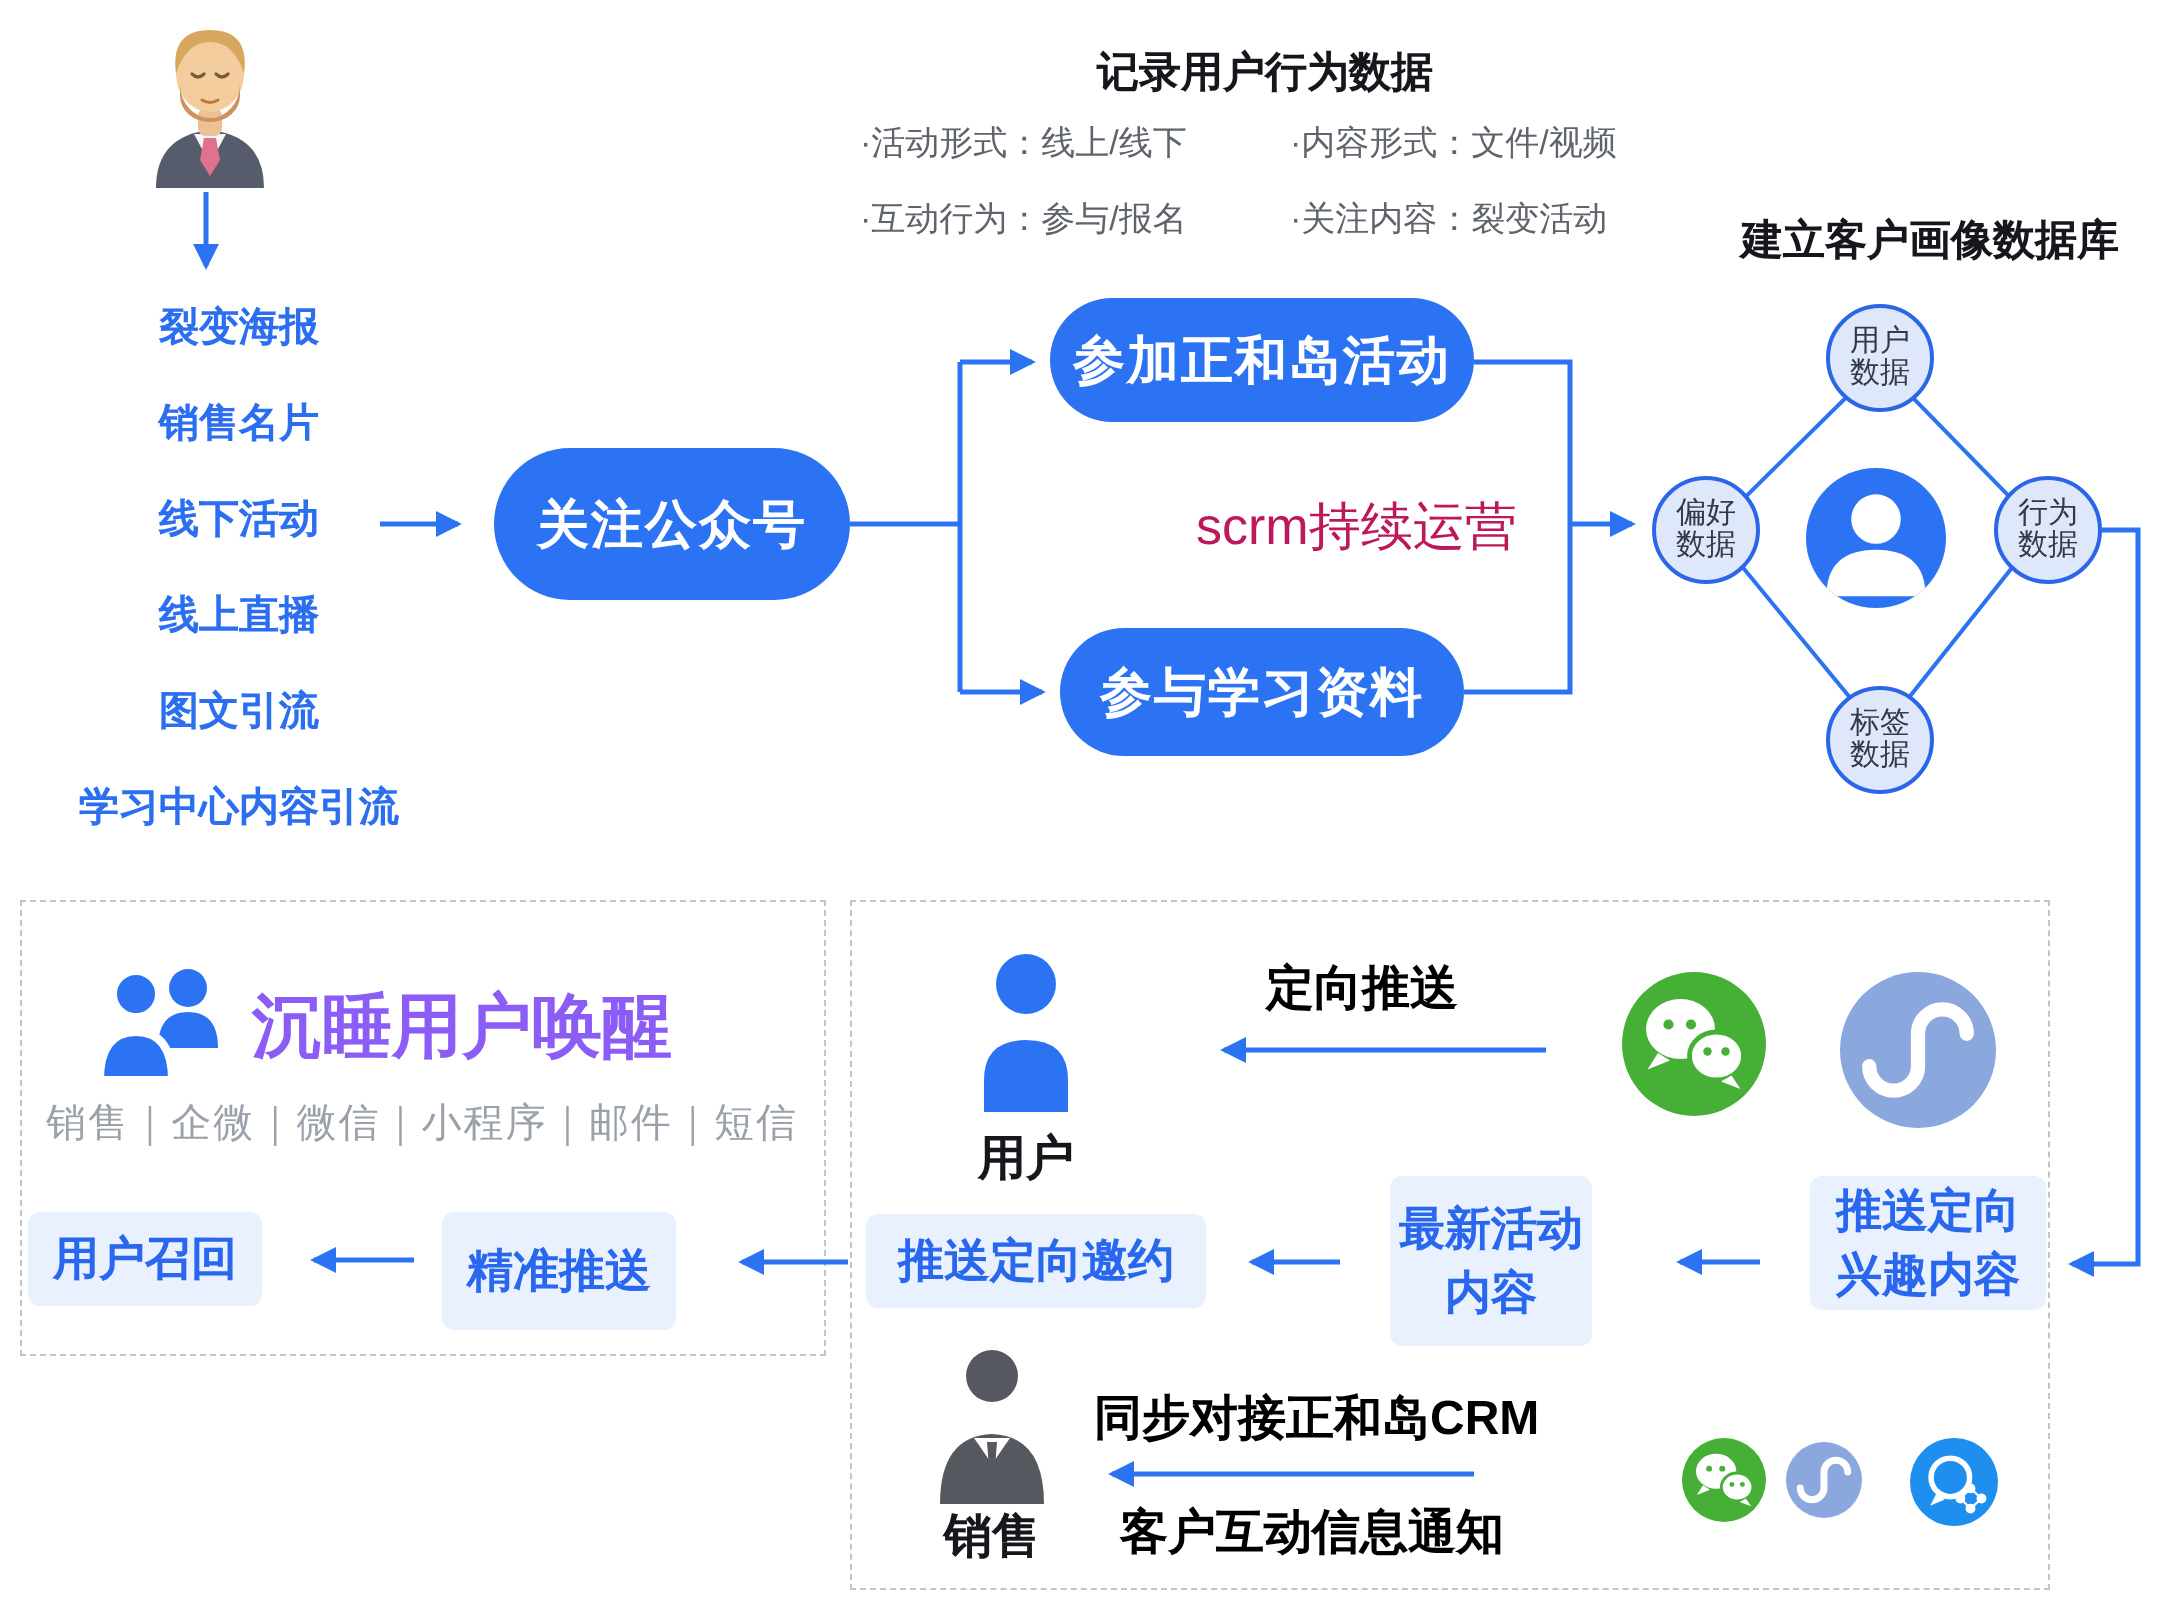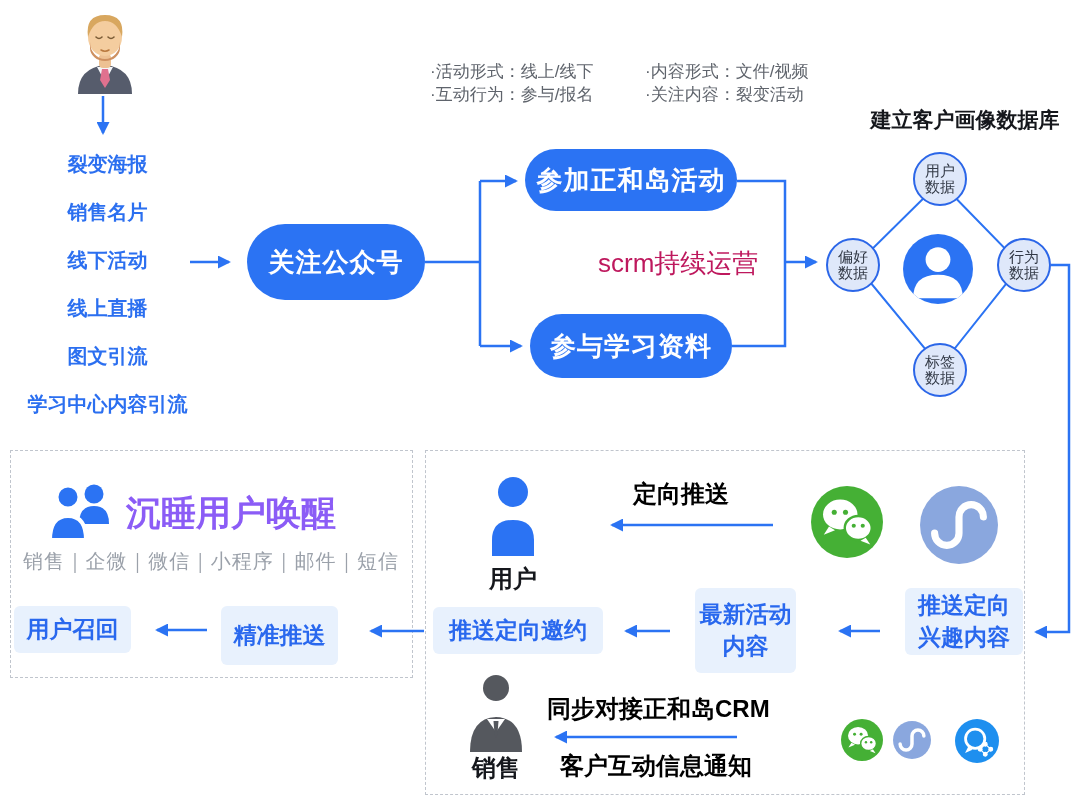--- a/index.html
+++ b/index.html
@@ -9,21 +9,21 @@
   .connectors{position:absolute;left:0;top:0;width:1080px;height:810px;z-index:1;}
   .z2{z-index:2;}
 
   .pill{background:#2B73F3;color:#fff;font-weight:bold;display:flex;align-items:center;justify-content:center;border-radius:40px;letter-spacing:1px;}
   .pill.main{font-size:26px;}
 
   .src-list{display:flex;flex-direction:column;align-items:center;gap:24px;color:#2B6FF0;font-weight:bold;font-size:20px;white-space:nowrap;}
   .src-list .item{height:24px;line-height:24px;}
 
   .sec-title{font-weight:bold;color:#15171C;font-size:21px;text-align:center;white-space:nowrap;}
-  .bullets{display:grid;grid-template-columns:215px auto;font-size:17px;color:#5F646C;white-space:nowrap;}
+  .bullets{display:grid;grid-template-columns:215px auto;row-gap:15px;font-size:17px;color:#5F646C;white-space:nowrap;}
   .scrm{font-size:26px;font-weight:normal;color:#be185d;white-space:nowrap;}
 
   .node-circle{width:54px;height:54px;border-radius:50%;background:#DFE8FA;border:2px solid #2B66E8;box-sizing:border-box;display:flex;flex-direction:column;align-items:center;justify-content:center;font-size:15px;line-height:1.1;color:#333A47;font-weight:500;}
   .center-avatar{width:70px;height:70px;border-radius:50%;background:#2B73F3;display:flex;align-items:center;justify-content:center;overflow:hidden;}
 
   .dashed-box{border:1px dashed #C0C5CD;box-sizing:border-box;background:#fff;}
 
   .chip{background:#E8F1FD;color:#2968EE;font-weight:bold;display:flex;flex-direction:column;align-items:center;justify-content:center;border-radius:6px;font-size:23px;line-height:1.35;white-space:nowrap;}
 
   .big-title{font-size:35px;font-weight:bold;color:#8b5cf6;white-space:nowrap;}
@@ -68,31 +68,32 @@
       <path d="M32,61 L38,61 L40,72 L35,80 L30,72 Z" fill="#E0718F"></path>
       <rect x="29" y="46" width="12" height="14" rx="4" fill="#EDC193"></rect>
       <ellipse cx="35" cy="29" rx="17" ry="19" fill="#F4CD9F"></ellipse>
       <path d="M20,34 A15,17 0 0 0 50,34 L50,40 A15,13 0 0 1 20,40 Z" fill="#CE9161"></path>
       <path d="M18,29 Q15,7 35,7 Q55,7 52,29 Q47,13 35,13 Q23,13 18,29 Z" fill="#D8A75F"></path>
       <path d="M26,29 q3,3 6,0 M38,29 q3,3 6,0" stroke="#7A5B35" stroke-width="1.6" fill="none" stroke-linecap="round"></path>
       <path d="M31,42 q4,2.5 8,0" stroke="#B9793F" stroke-width="1.5" fill="none" stroke-linecap="round"></path>
     </svg>
   </div>
 
-  <div class="abs z2 src-list" style="left:0px;top:152px;width:215px;">
+  <div class="abs z2 src-list" style="left:0px;top:152px;width:215px;padding-left:12px;">
     <div class="item">裂变海报</div>
     <div class="item">销售名片</div>
     <div class="item">线下活动</div>
     <div class="item">线上直播</div>
     <div class="item">图文引流</div>
     <div class="item">学习中心内容引流</div>
   </div>
 
   <div class="abs z2 pill main" style="left:247px;top:224px;width:178px;height:76px;">关注公众号</div>
 
+  <div class="abs z2 sec-title" style="left:430px;top:22px;width:405px;">记录用户行为数据</div>
   <div class="abs z2 bullets" style="left:430px;top:60px;">
     <div>·活动形式：线上/线下</div>
     <div>·内容形式：文件/视频</div>
     <div>·互动行为：参与/报名</div>
     <div>·关注内容：裂变活动</div>
   </div>
 
   <div class="abs z2 pill main" style="left:525px;top:149px;width:212px;height:62px;">参加正和岛活动</div>
   <div class="abs z2 pill main" style="left:530px;top:314px;width:202px;height:64px;">参与学习资料</div>
   <div class="abs z2 scrm" style="left:598px;top:246px;">scrm持续运营</div>

